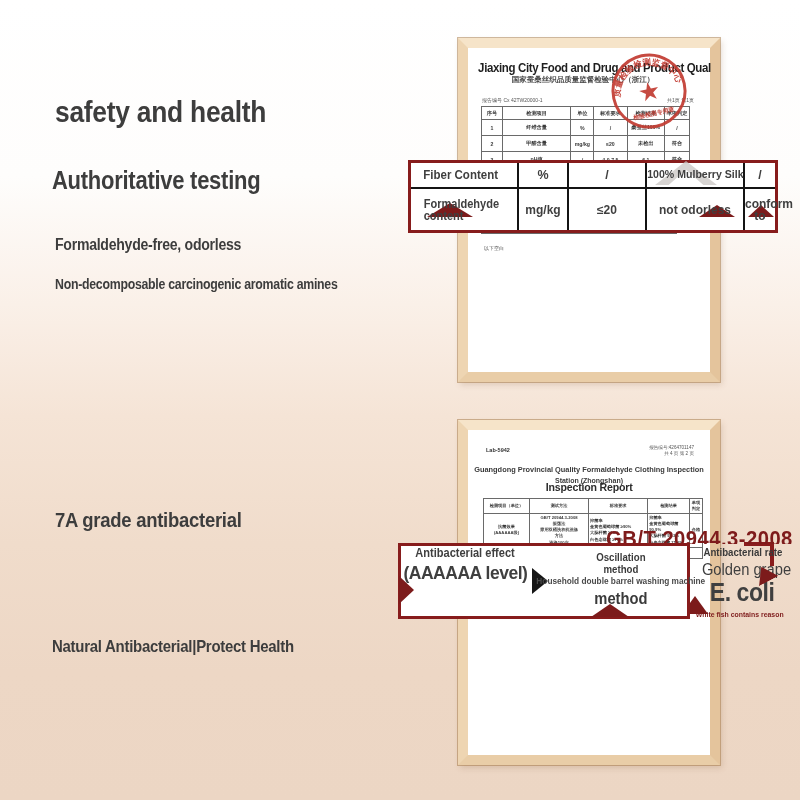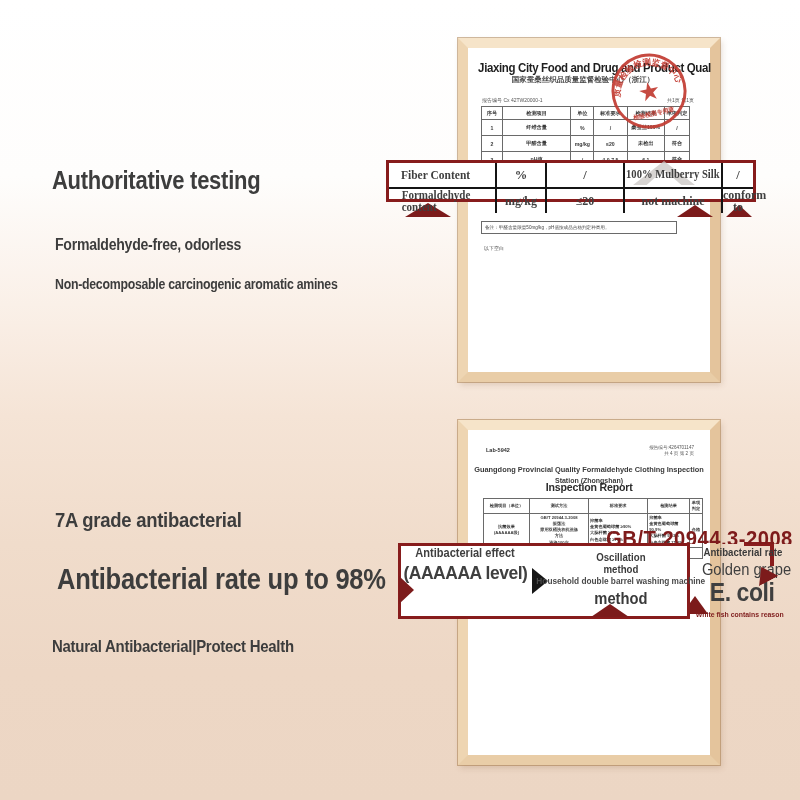--- a/index.html
+++ b/index.html
@@ -30,22 +30,22 @@
   table.ct{position:absolute;left:13px;top:58px;width:209px;border-collapse:collapse;table-layout:fixed;}
   table.ct th,table.ct td{border:1px solid #6a6a6a;font-size:5.2px;font-weight:700;color:#3a3a3a;text-align:center;padding:0;white-space:pre-line;}
   table.ct th{height:12px;}
   table.ct td{height:15px;}
   .noteline{position:absolute;left:13px;top:173px;width:196px;box-sizing:border-box;border:1px solid #6a6a6a;font-size:4.6px;color:#444;padding:3px 3px;}
   .belowblank{position:absolute;left:16px;top:197px;font-size:5px;color:#555;}
   .stamp{position:absolute;left:140px;top:2px;transform:rotate(-12deg);opacity:.92;z-index:3;}
 
   
   .band{position:absolute;background:#ffffff;border:3px solid #871c1c;box-sizing:border-box;z-index:10;}
-  .band-top{left:386px;top:160px;width:370px;height:42px;display:grid;
-    grid-template-columns:108px 50px 78px 98px 1fr;grid-template-rows:26px 1fr;font-family:Liberation Serif, serif;}
+  .band-top{left:408px;top:160px;width:370px;height:73px;display:grid;
+    grid-template-columns:108px 50px 78px 98px 1fr;grid-template-rows:26px 1fr;}
   .bcell{position:relative;display:flex;align-items:center;justify-content:center;
     font-weight:700;color:#3f3f3f;font-size:12.5px;border-right:2px solid #141414;overflow:visible;}
   .bcell.last{border-right:none;}
   .bcell.r1{border-bottom:2px solid #141414;}
   .bcell.left{justify-content:flex-start;padding-left:9px;}
   .bcell .t{position:relative;z-index:3;line-height:1.0;}
   .small2{font-size:12px;line-height:1.05;}
   .bump{position:absolute;background:#7c1b1b;clip-path:polygon(50% 0,100% 100%,0 100%);z-index:2;}
   .bump.right{clip-path:polygon(0 0,100% 50%,0 100%);}
   .chev{position:absolute;background:#c9c6c3;opacity:.75;clip-path:polygon(50% 0,100% 100%,78% 100%,50% 36%,22% 100%,0 100%);z-index:1;}
@@ -78,26 +78,26 @@
   .rb1{position:absolute;left:10px;top:8px;font-size:10.5px;font-weight:700;color:#3a3a3a;}
   .rb2{position:absolute;left:8px;top:23px;font-size:16px;font-weight:500;color:#3f3f3f;}
   .rb3{position:absolute;left:0;right:6px;top:40px;text-align:center;font-size:25px;font-weight:700;color:#3f3f3f;letter-spacing:-.5px;}
   .rb4{position:absolute;left:2px;right:0;top:72px;text-align:left;font-size:7.5px;font-weight:700;color:#7e1b1b;}
 </style>
 </head>
 <body>
 
 <div class="stage">
 
+  <div class="copy" style="left:55px;top:95px;font-size:30px;"><span class="cx">safety and health</span></div>
   <div class="copy" style="left:52px;top:166px;font-size:25px;"><span class="cx">Authoritative testing</span></div>
   <div class="copy" style="left:55px;top:236px;font-size:16px;"><span class="cx">Formaldehyde-free, odorless</span></div>
   <div class="copy" style="left:55px;top:276px;font-size:14px;"><span class="cx">Non-decomposable carcinogenic aromatic amines</span></div>
 
   <div class="copy" style="left:55px;top:508px;font-size:21px;"><span class="cx">7A grade antibacterial</span></div>
-  <div class="copy" style="left:57px;top:563px;font-size:29px;"><span class="cx">Antibacterial rate up to 98%</span></div>
   <div class="copy" style="left:52px;top:637px;font-size:17px;"><span class="cx">Natural Antibacterial|Protect Health</span></div>
 
   <div class="frame" style="left:458px;top:38px;height:344px;">
     <div class="paper">
       <div class="cert-title"><span class="cxc">Jiaxing City Food and Drug and Product Qual</span></div>
       <div class="cn1 blur1">国家蚕桑丝织品质量监督检验中心（浙江）</div>
       <div class="meta blur2">
         <span>报告编号 Cx 42TW20000-1</span>
         <span>共1页 第1页</span>
       </div>
@@ -182,21 +182,21 @@
       <span class="t small2 cxc" style="white-space:normal;width:92px;">Formaldehyde content</span>
     </div>
     <div class="bcell">
         <span class="t small2">mg/kg</span>
       </div>
     <div class="bcell">
         <span class="t small2">≤20</span>
       </div>
     <div class="bcell">
       <span class="bump" style="left:52px;top:16px;width:36px;height:12px;"></span>
-      <span class="t small2">not machine</span>
+      <span class="t small2">not odorless</span>
     </div>
     <div class="bcell last">
       <span class="bump" style="left:3px;top:16px;width:26px;height:12px;"></span>
       <span class="t small2" style="white-space:normal;width:30px;text-align:center;">conform to</span>
     </div>
   </div>
 
   <div class="frame" style="left:458px;top:420px;height:345px;">
     <div class="paper">
       <div class="lab blur2">Lab-5942</div>

